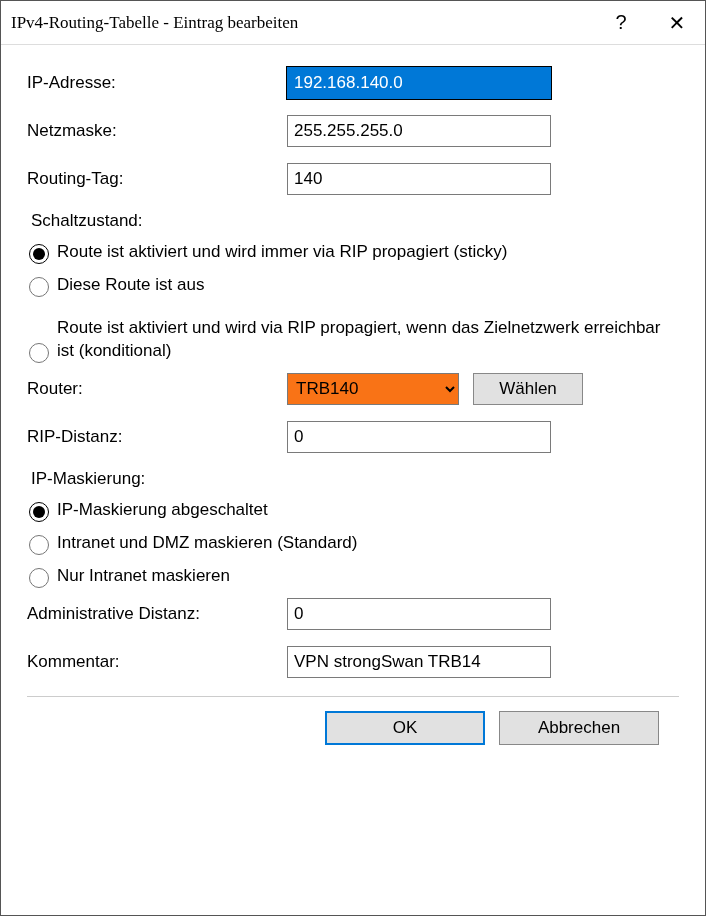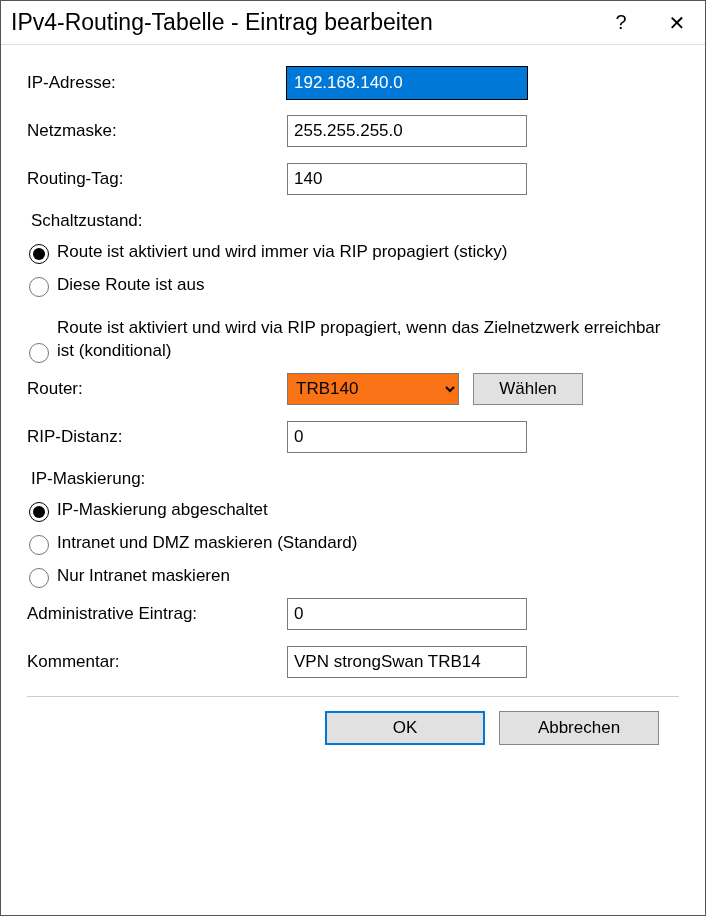--- a/index.html
+++ b/index.html
@@ -17,21 +17,22 @@
   }
   .titlebar {
     display: flex;
     align-items: center;
     height: 44px;
     padding-left: 10px;
     border-bottom: 1px solid #ddd;
   }
   .titlebar .title {
     flex: 1;
-    font-size: 23px;
+    font-size: 17px;
+    font-family: Liberation Serif, serif;
   }
   .titlebar .tb-btn {
     width: 56px;
     height: 44px;
     display: flex;
     align-items: center;
     justify-content: center;
     font-size: 20px;
     font-weight: 400;
   }
@@ -42,21 +43,21 @@
   .row {
     display: flex;
     align-items: center;
     margin-bottom: 16px;
   }
   .row label.lbl {
     width: 260px;
     flex-shrink: 0;
   }
   .row input[type=text] {
-    width: 240px;
+    width: 264px;
     height: 32px;
     border: 1px solid #7a7a7a;
     padding: 2px 6px;
     font: inherit;
     background: #fff;
   }
   .row input.sel {
     background: #0078d7;
     color: #fff;
     border: 1.5px solid #0078d7;
@@ -186,21 +187,21 @@
   <div class="radio-row">
     <input type="radio" name="mask" style="">
     <label>Intranet und DMZ maskieren (Standard)</label>
   </div>
   <div class="radio-row" style="">
     <input type="radio" name="mask" style="">
     <label>Nur Intranet maskieren</label>
   </div>
 
   <div class="row">
-    <label class="lbl">Administrative Eintrag:</label>
+    <label class="lbl">Administrative Distanz:</label>
     <input type="text" value="0" style="">
   </div>
 
   <div class="row">
     <label class="lbl">Kommentar:</label>
     <input type="text" value="VPN strongSwan TRB14" style="">
   </div>
 
   <div class="sep"></div>
 

